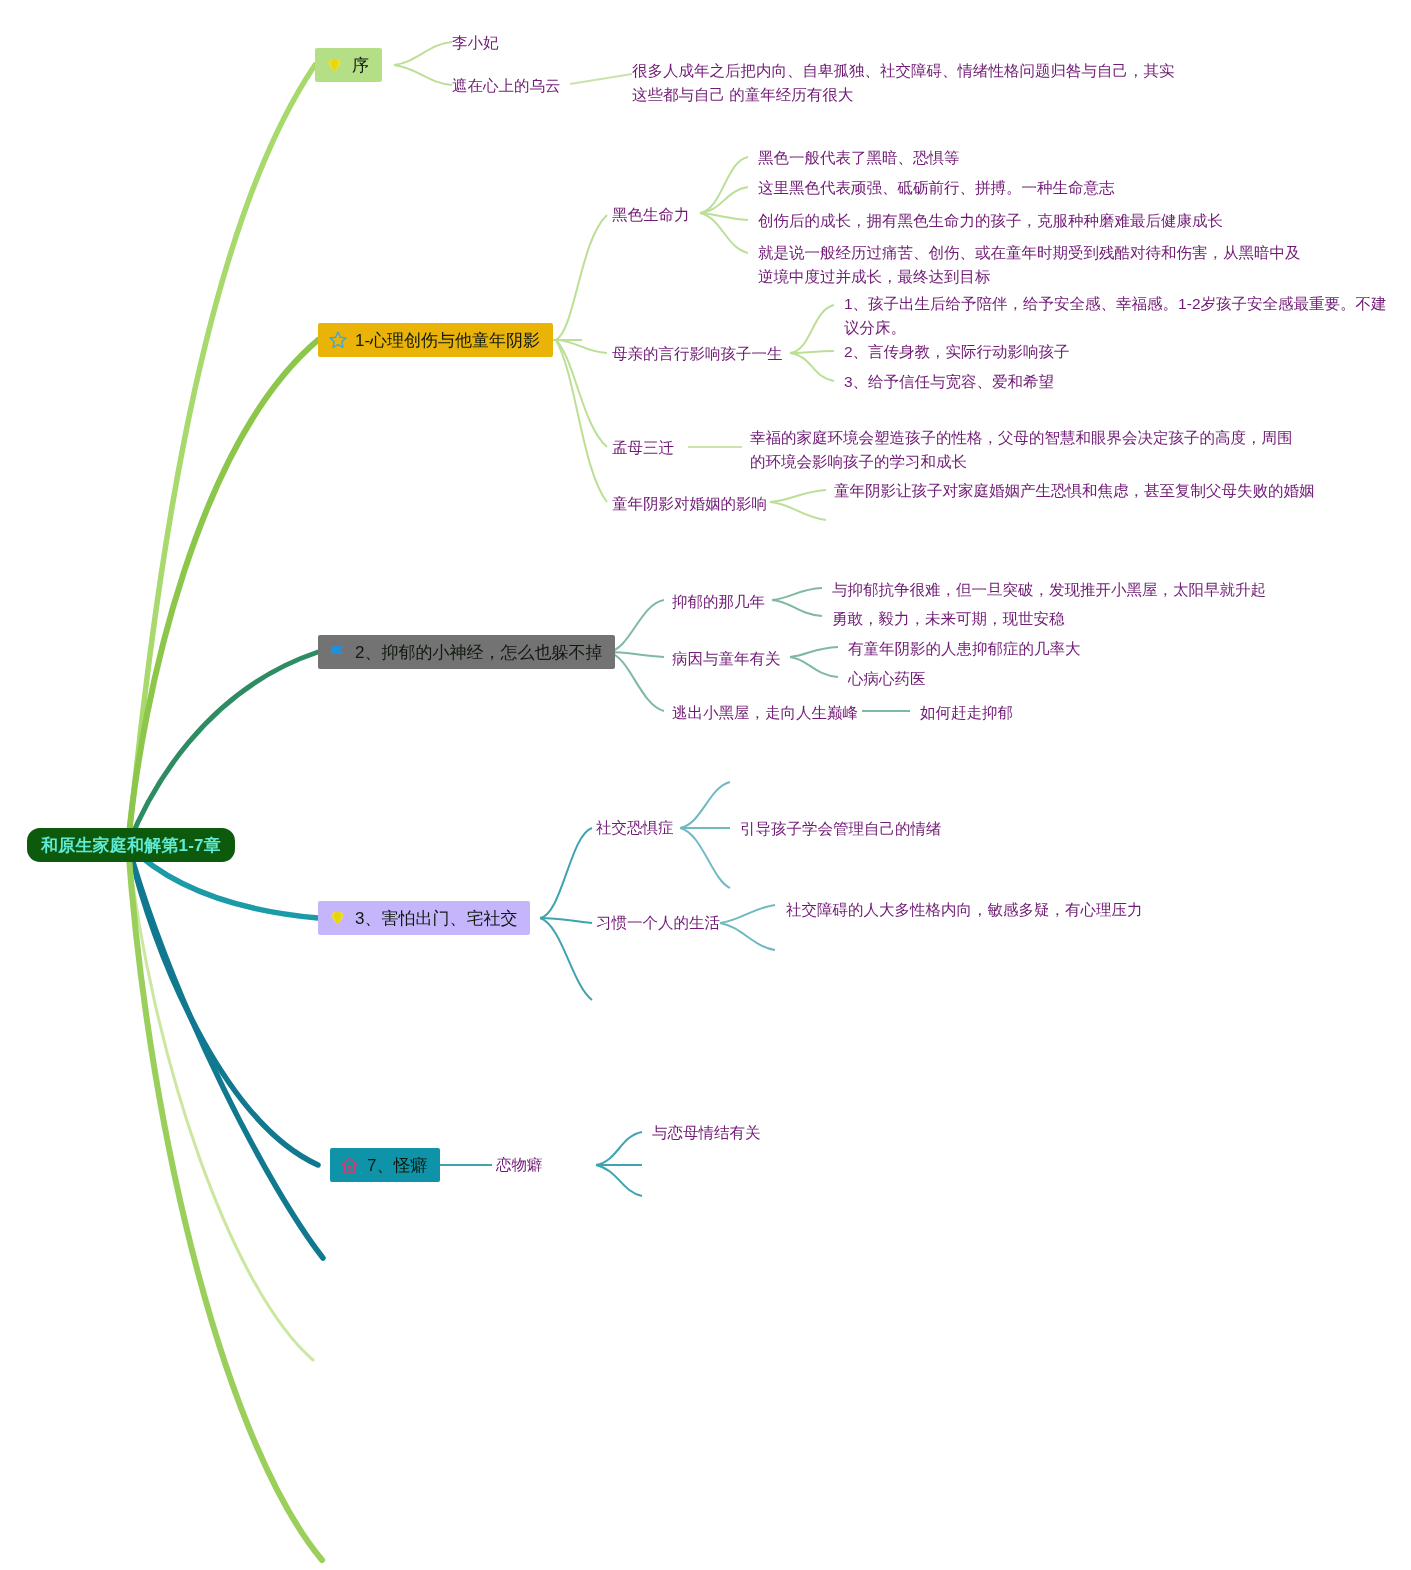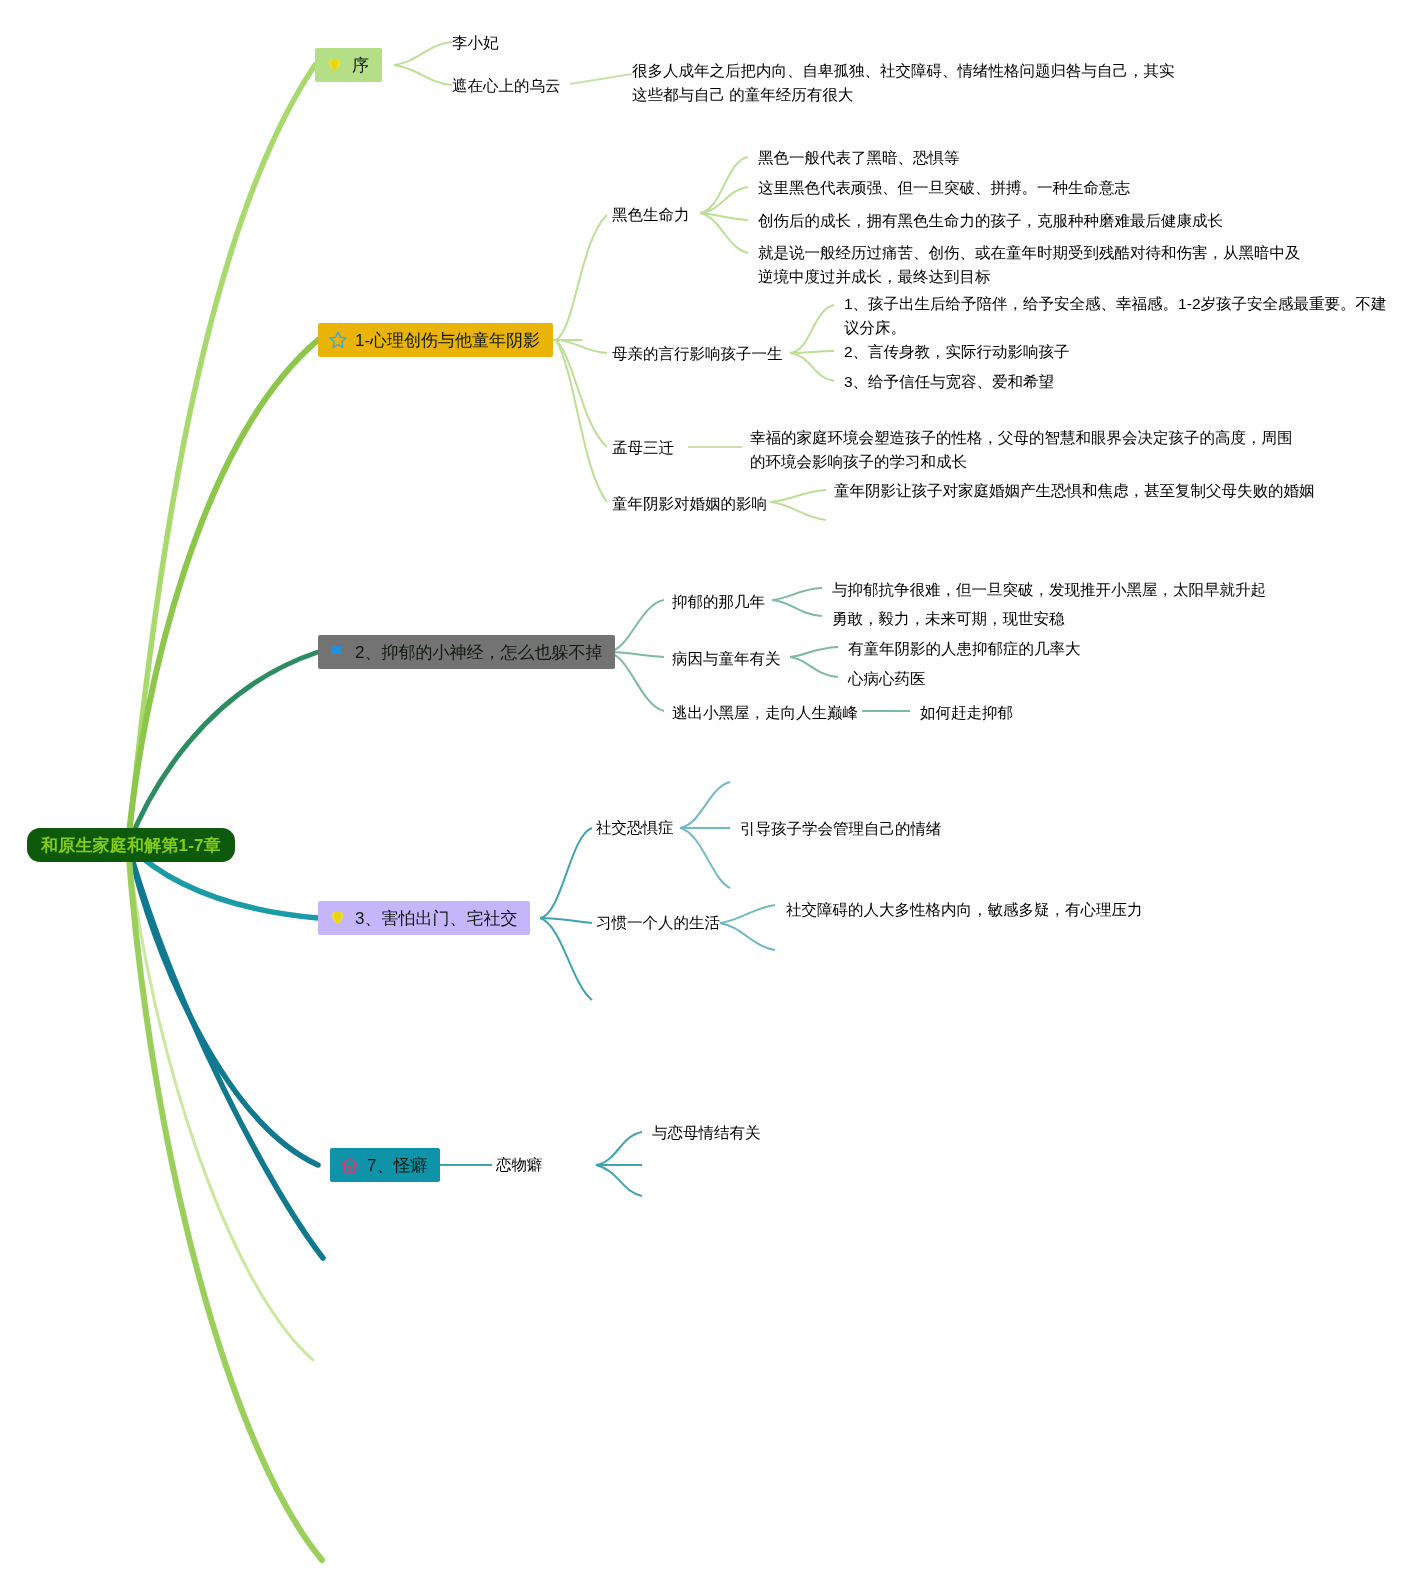--- a/index.html
+++ b/index.html
@@ -34,21 +34,21 @@
     background:#0d5a0d;
     border-radius:13px;
     height:34px;
     padding:0 14px;
     color:#0a1a0a;
     font-size:17px;
     font-weight:700;
     letter-spacing:0.2px;
     justify-content:center;
   }
-  .root .lbl{color:#84cc16;}
+  .root .lbl{color:#5eead4;}
 
   
   .topic{
     height:34px;
     padding:0 13px 0 9px;
     border-radius:2px;
     font-size:17px;
     color:#10180f;
     gap:7px;
   }
@@ -56,21 +56,21 @@
   .topic.t-xu{background:#b5df87;}
   .topic.t-one{background:#eab308;}
   .topic.t-two{background:#737373;}
   .topic.t-three{background:#c4b5fd;}
   .topic.t-seven{background:#0f93a8;}
 
   
   .leaf{
     position:absolute;
     font-size:15.5px;
-    color:#000000;
+    color:#701a75;
     line-height:1.55;
     white-space:pre-line;
   }
 
   
   .icon{
     display:inline-flex;
     align-items:center;
     justify-content:center;
     width:21px;height:21px;
@@ -172,21 +172,21 @@
     <span class="icon">
       <svg viewBox="0 0 24 24" width="20" height="20">
           <path d="M12 2.6l2.9 6.1 6.6.9-4.8 4.6 1.2 6.6L12 17.6 6.1 20.8l1.2-6.6L2.5 9.6l6.6-.9z" fill="none" stroke="#3aa7e0" stroke-width="1.7" stroke-linejoin="round"></path>
         </svg>
     </span>
     <span class="lbl">1-心理创伤与他童年阴影</span>
   </div>
 
   <div class="leaf" style="left:612px;top:203px;">黑色生命力</div>
   <div class="leaf" style="left:758px;top:146px;">黑色一般代表了黑暗、恐惧等</div>
-  <div class="leaf" style="left:758px;top:176px;">这里黑色代表顽强、但一旦突破、拼搏。一种生命意志</div>
+  <div class="leaf" style="left:758px;top:176px;">这里黑色代表顽强、砥砺前行、拼搏。一种生命意志</div>
   <div class="leaf" style="left:758px;top:241px;">就是说一般经历过痛苦、创伤、或在童年时期受到残酷对待和伤害，从黑暗中及
 逆境中度过并成长，最终达到目标</div>
   <div class="leaf" style="left:758px;top:209px;">创伤后的成长，拥有黑色生命力的孩子，克服种种磨难最后健康成长</div>
 
   <div class="leaf" style="left:612px;top:342px;">母亲的言行影响孩子一生</div>
   <div class="leaf" style="left:844px;top:292px;">1、孩子出生后给予陪伴，给予安全感、幸福感。1-2岁孩子安全感最重要。不建
 议分床。</div>
   <div class="leaf" style="left:844px;top:340px;">2、言传身教，实际行动影响孩子</div>
   <div class="leaf" style="left:844px;top:370px;">3、给予信任与宽容、爱和希望</div>
 

